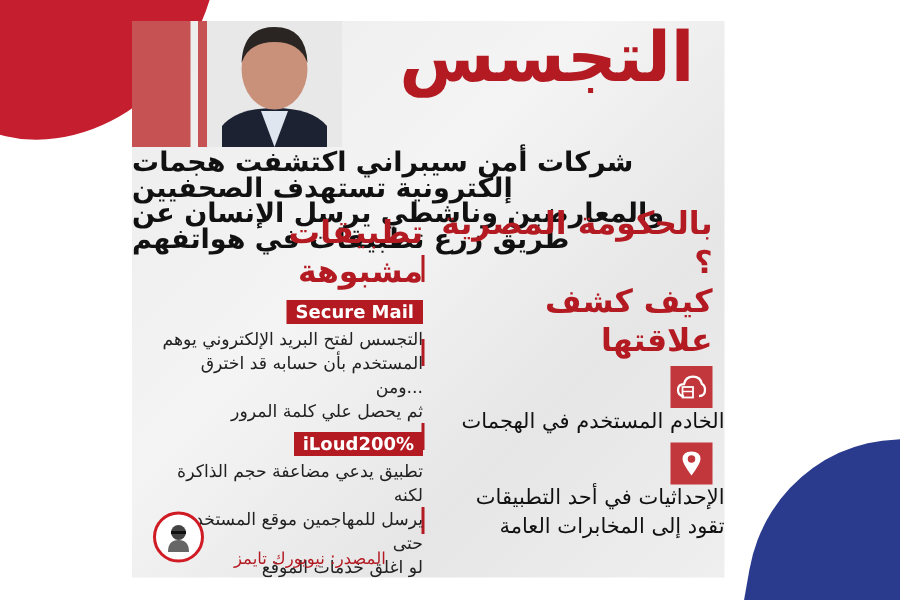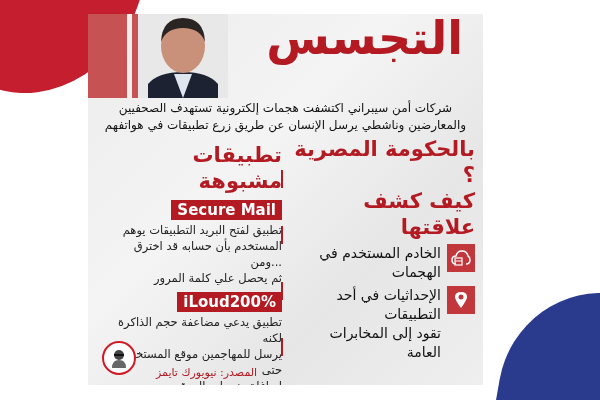--- a/index.html
+++ b/index.html
@@ -5,29 +5,29 @@
   html, body { margin:0; padding:0; }
   body { width:600px; height:400px; background:#ffffff; position:relative; overflow:hidden; font-family:"DejaVu Sans", sans-serif; }
   .blob-red { position:absolute; left:-60px; top:-70px; width:215px; height:160px; background:#c41e2f; border-radius:0 0 60% 40% / 0 0 90% 50%; transform:rotate(-8deg); }
   .blob-blue { position:absolute; right:-70px; bottom:-80px; width:170px; height:190px; background:#2a3a8c; border-radius:60% 0 0 0 / 55% 0 0 0; transform:rotate(10deg); }
   .card { position:absolute; left:88px; top:14px; width:395px; height:371px; background:linear-gradient(135deg,#ececec,#f4f4f4 40%,#e6e6e6 70%,#efefef); overflow:hidden; }
   .bar1 { position:absolute; left:0; top:0; width:39px; height:84px; background:#c65254; }
   .bar2 { position:absolute; left:44px; top:0; width:11px; height:84px; background:#c65254; }
   .portrait { position:absolute; left:50px; top:0; width:90px; height:84px; }
   .title { position:absolute; right:20px; top:-2px; font-size:46px; font-weight:bold; color:#b31a22; direction:rtl; line-height:52px; }
   .subtitle { position:absolute; right:20px; top:45px; font-size:31px; color:#111; direction:rtl; line-height:38px; }
-  .intro { position:absolute; left:0; right:0; top:86px; text-align:center; direction:rtl; font-size:12px; font-weight:normal; color:#111; line-height:17px; }
+  .intro { position:absolute; left:0; right:0; top:86px; text-align:left; direction:rtl; font-size:18px; font-weight:bold; color:#111; line-height:17px; }
   .right-col { position:absolute; right:0; top:122px; width:192px; direction:rtl; }
   .how-title { font-size:21px; font-weight:bold; color:#b31a22; line-height:26px; margin-right:8px; }
-  .fact { display:flex; flex-direction:row; align-items:flex-start; margin-top:4px; }
+  .fact { display:flex; flex-direction:column; align-items:flex-start; margin-top:4px; }
   .fact-icon { width:28px; height:28px; background:#c2373b; margin-left:6px; margin-right:8px; display:flex; align-items:center; justify-content:center; flex-shrink:0; }
   .fact-text { font-size:14px; color:#111; line-height:19px; }
   .left-col { position:absolute; left:14px; top:128px; width:180px; direction:rtl; }
   .apps-title { font-size:21px; font-weight:bold; color:#b31a22; line-height:26px; }
-  .app-tag { display:inline-block; background:#b31a22; color:#fff; font-size:15px; font-weight:bold; padding:1px 6px; margin-top:6px; direction:ltr; }
+  .app-tag { display:inline-block; background:#b31a22; color:#fff; font-size:12px; font-weight:bold; padding:1px 6px; margin-top:6px; direction:ltr; }
   .app-desc { font-size:11.5px; color:#222; line-height:16px; margin-top:2px; }
   .source { position:absolute; left:68px; bottom:6px; font-size:11px; color:#b31a22; direction:rtl; }
   .logo { position:absolute; left:14px; bottom:10px; width:30px; height:30px; border:2px solid #d01b25; border-radius:50%; background:#fff; display:flex; align-items:center; justify-content:center; }
   .divider { position:absolute; left:193px; top:156px; width:2px; height:190px; background:repeating-linear-gradient(#b31a22 0 18px, transparent 18px 56px); }
 </style>
 </head>
 <body>
 
 <div class="blob-red"></div>
 <div class="blob-blue"></div>
@@ -85,21 +85,21 @@
     </div>
 
   </div>
 
   <div class="left-col">
     <div class="apps-title">تطبيقات مشبوهة</div>
 
     <div class="app-item">
       <span class="app-tag">Secure Mail</span>
       <div class="app-desc">
-        <div>تطبيق لفتح البريد التطبيقات يوهم</div>
+        <div>التجسس لفتح البريد الإلكتروني يوهم</div>
         <div>المستخدم بأن حسابه قد اخترق ...ومن</div>
         <div>ثم يحصل علي كلمة المرور</div>
       </div>
     </div>
     <div class="app-item">
       <span class="app-tag">iLoud200%</span>
       <div class="app-desc">
         <div>تطبيق يدعي مضاعفة حجم الذاكرة لكنه</div>
         <div>يرسل للمهاجمين موقع المستخدم حتى</div>
         <div>لو اغلق خدمات الموقع</div>

